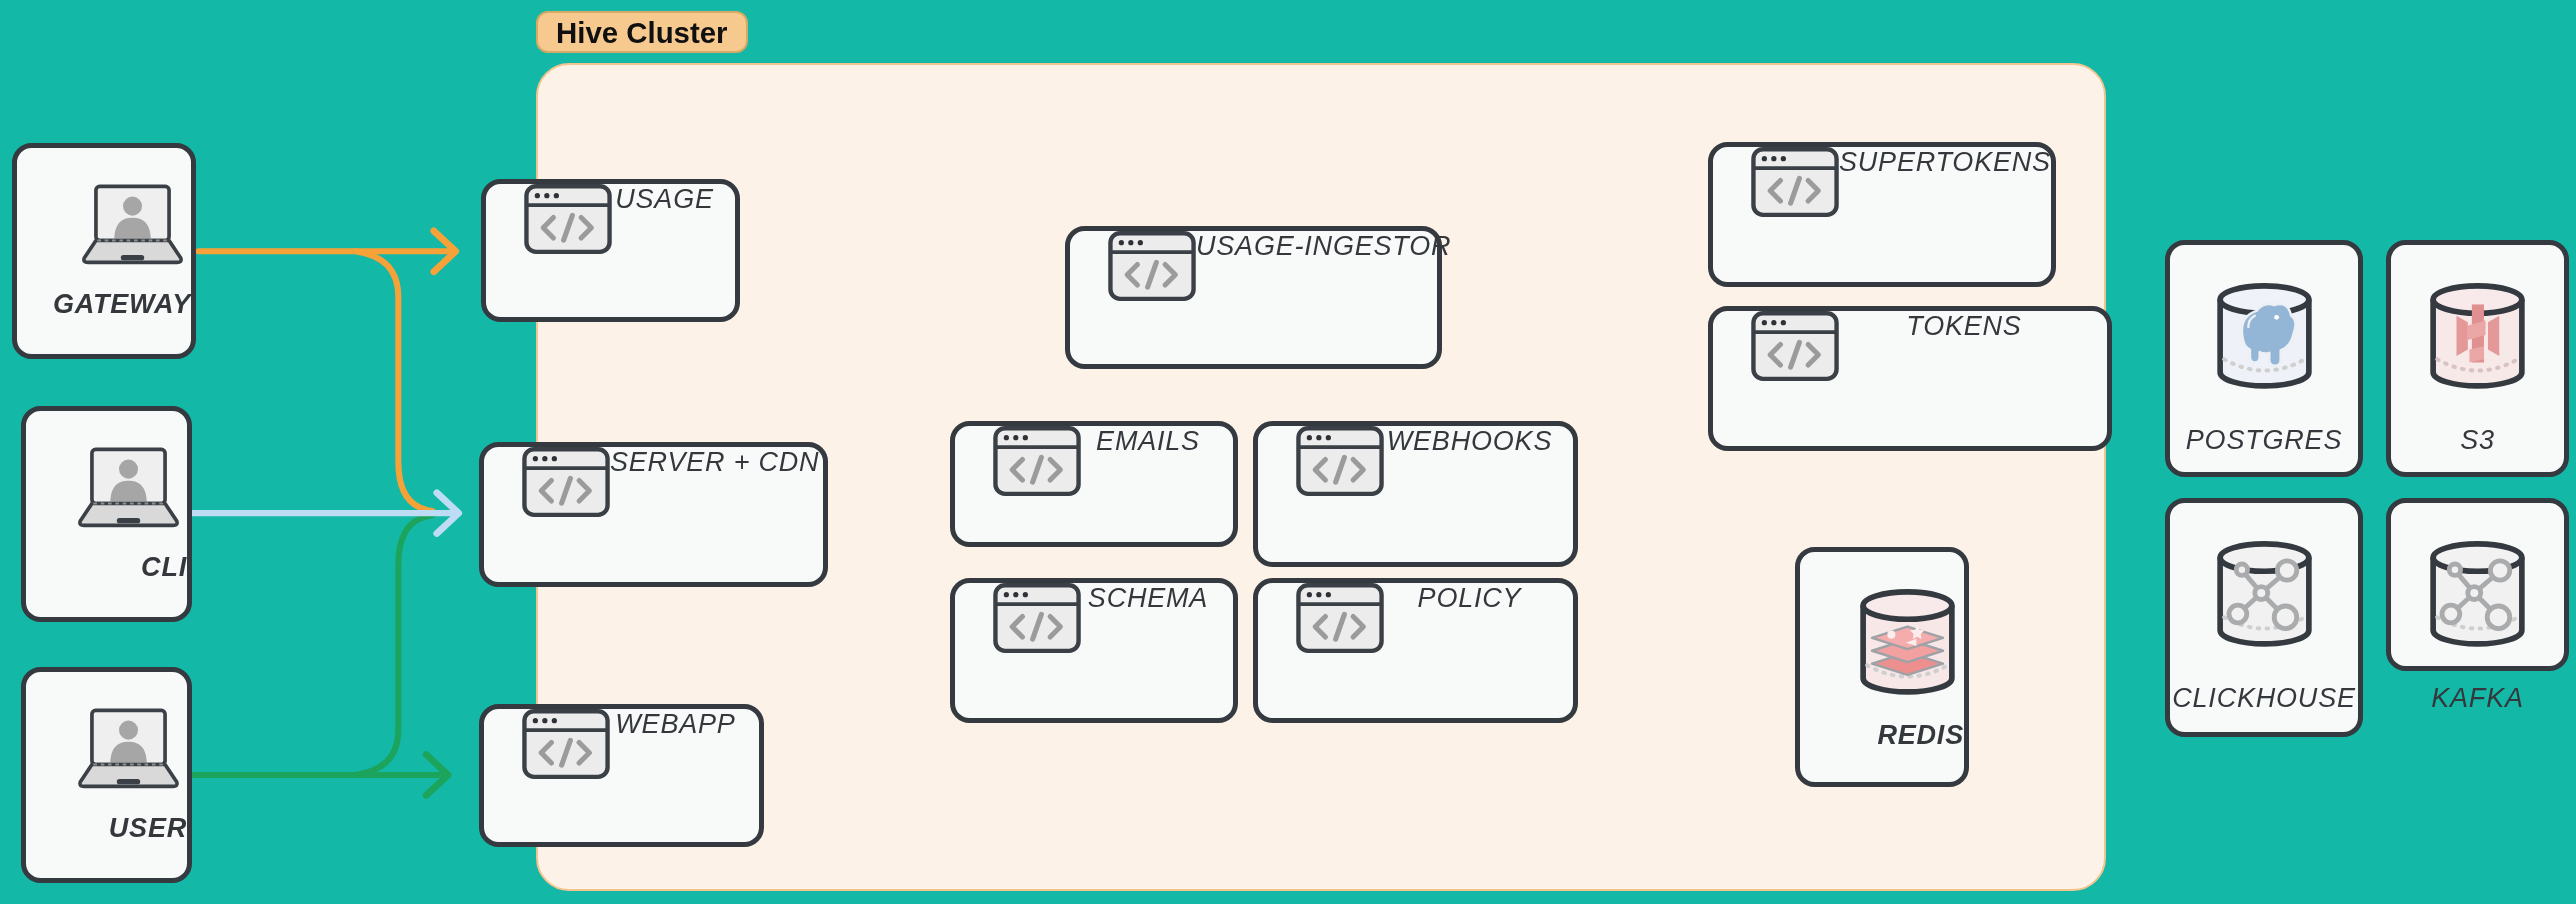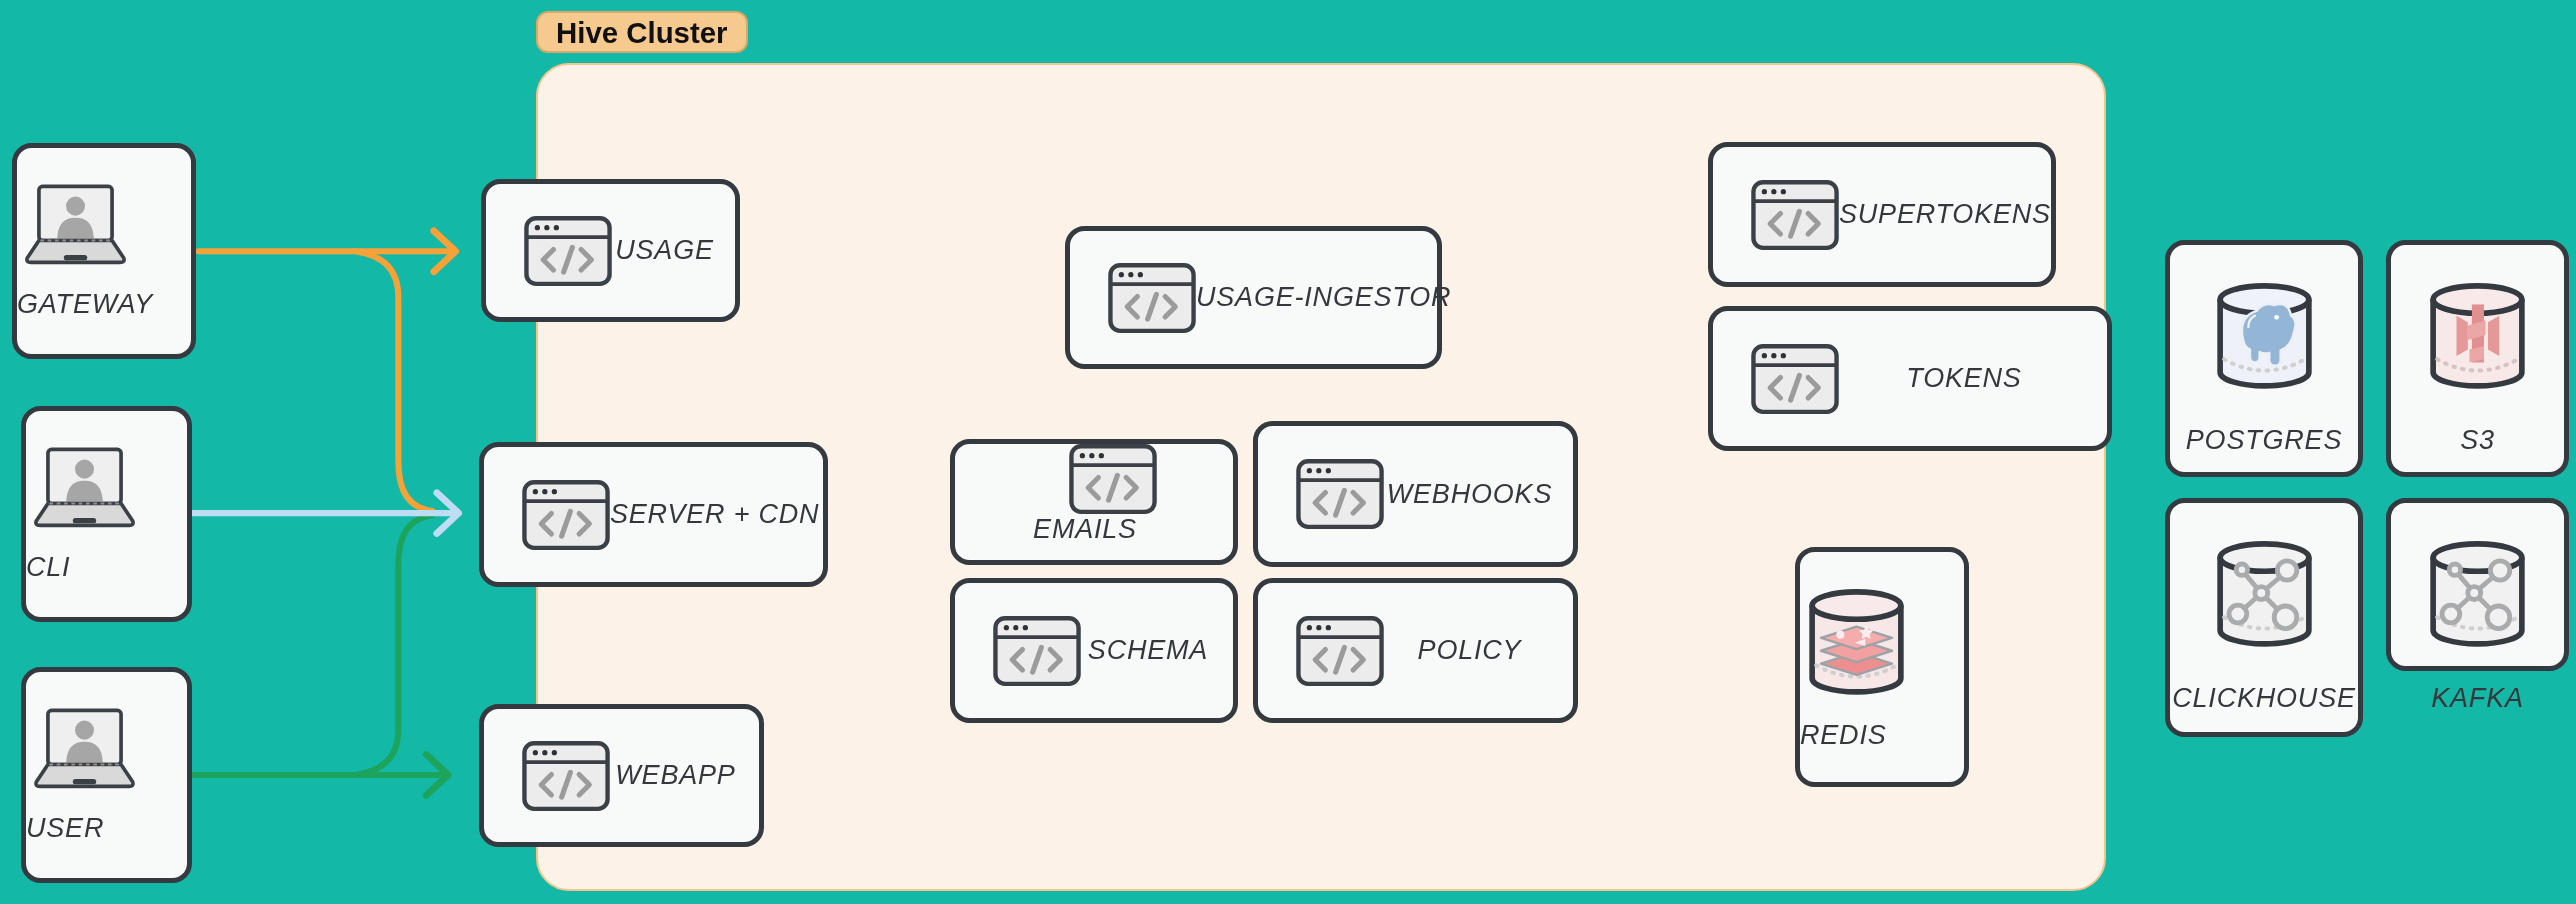--- a/index.html
+++ b/index.html
@@ -14,24 +14,24 @@
   .badge {
     position:absolute; left:536px; top:10.6px; height:42px; line-height:39px;
     padding:0 18px; background:#F6C98F; border:2.3px solid #D8A964; border-radius:12px;
     font-size:29.4px; font-weight:bold; color:#101010; box-sizing:border-box; white-space:nowrap;
   }
   .arrows { position:absolute; left:0; top:0; }
   .node {
     position:absolute; background:#F8FAF9; border:5.3px solid #343A40; border-radius:19.6px;
     box-sizing:border-box; display:flex;
   }
-  .svc { align-items:center; }
+  .svc { }
   .svc .icon-wrap { margin-left:38px; flex:0 0 auto; display:flex; }
   .svc .label { flex:1; text-align:center; padding-right:18px; }
-  .card { flex-direction:column; align-items:flex-start; justify-content:center; gap:21px; }
+  .card { flex-direction:column; align-items:flex-end; justify-content:center; gap:21px;font-weight:bold; }
   .store-card { flex-direction:column; align-items:center; justify-content:flex-start; padding-top:32px; gap:27px; }
   .label {
     font-style:italic; font-size:27px; letter-spacing:0.8px; color:#34383D; white-space:nowrap;
   }
   svg { display:block; }
 </style>
 </head>
 <body>
 
 <div class="canvas">
@@ -161,21 +161,21 @@
         <g stroke="#9B9B9B" stroke-width="7" fill="none" stroke-linecap="round" stroke-linejoin="round">
           <polyline points="40,46 26,60 40,74"></polyline>
             <line x1="66" y1="43" x2="54" y2="77"></line>
             <polyline points="78,46 92,60 78,74"></polyline>
         </g>
       </svg>
     </span>
     <span class="label">USAGE-INGESTOR</span>
   </div>
 
-  <div class="node svc" style="left:950px; top:439px; width:288px; height:126px;flex-direction:column;">
+  <div class="node svc" style="left:950px; top:421px; width:288px; height:126px;">
     <span class="icon-wrap">
       <svg width="88" height="70" viewBox="0 0 120 96">
         <rect x="3" y="3" width="114" height="90" rx="13" fill="#ECECEC" stroke="#3A4046" stroke-width="6"></rect>
         <line x1="4" y1="29" x2="116" y2="29" stroke="#3A4046" stroke-width="5"></line>
         <circle cx="18" cy="16" r="3.6" fill="#2E3237"></circle>
           <circle cx="31" cy="16" r="3.6" fill="#2E3237"></circle>
           <circle cx="44" cy="16" r="3.6" fill="#2E3237"></circle>
         <g stroke="#9B9B9B" stroke-width="7" fill="none" stroke-linecap="round" stroke-linejoin="round">
           <polyline points="40,46 26,60 40,74"></polyline>
             <line x1="66" y1="43" x2="54" y2="77"></line>

